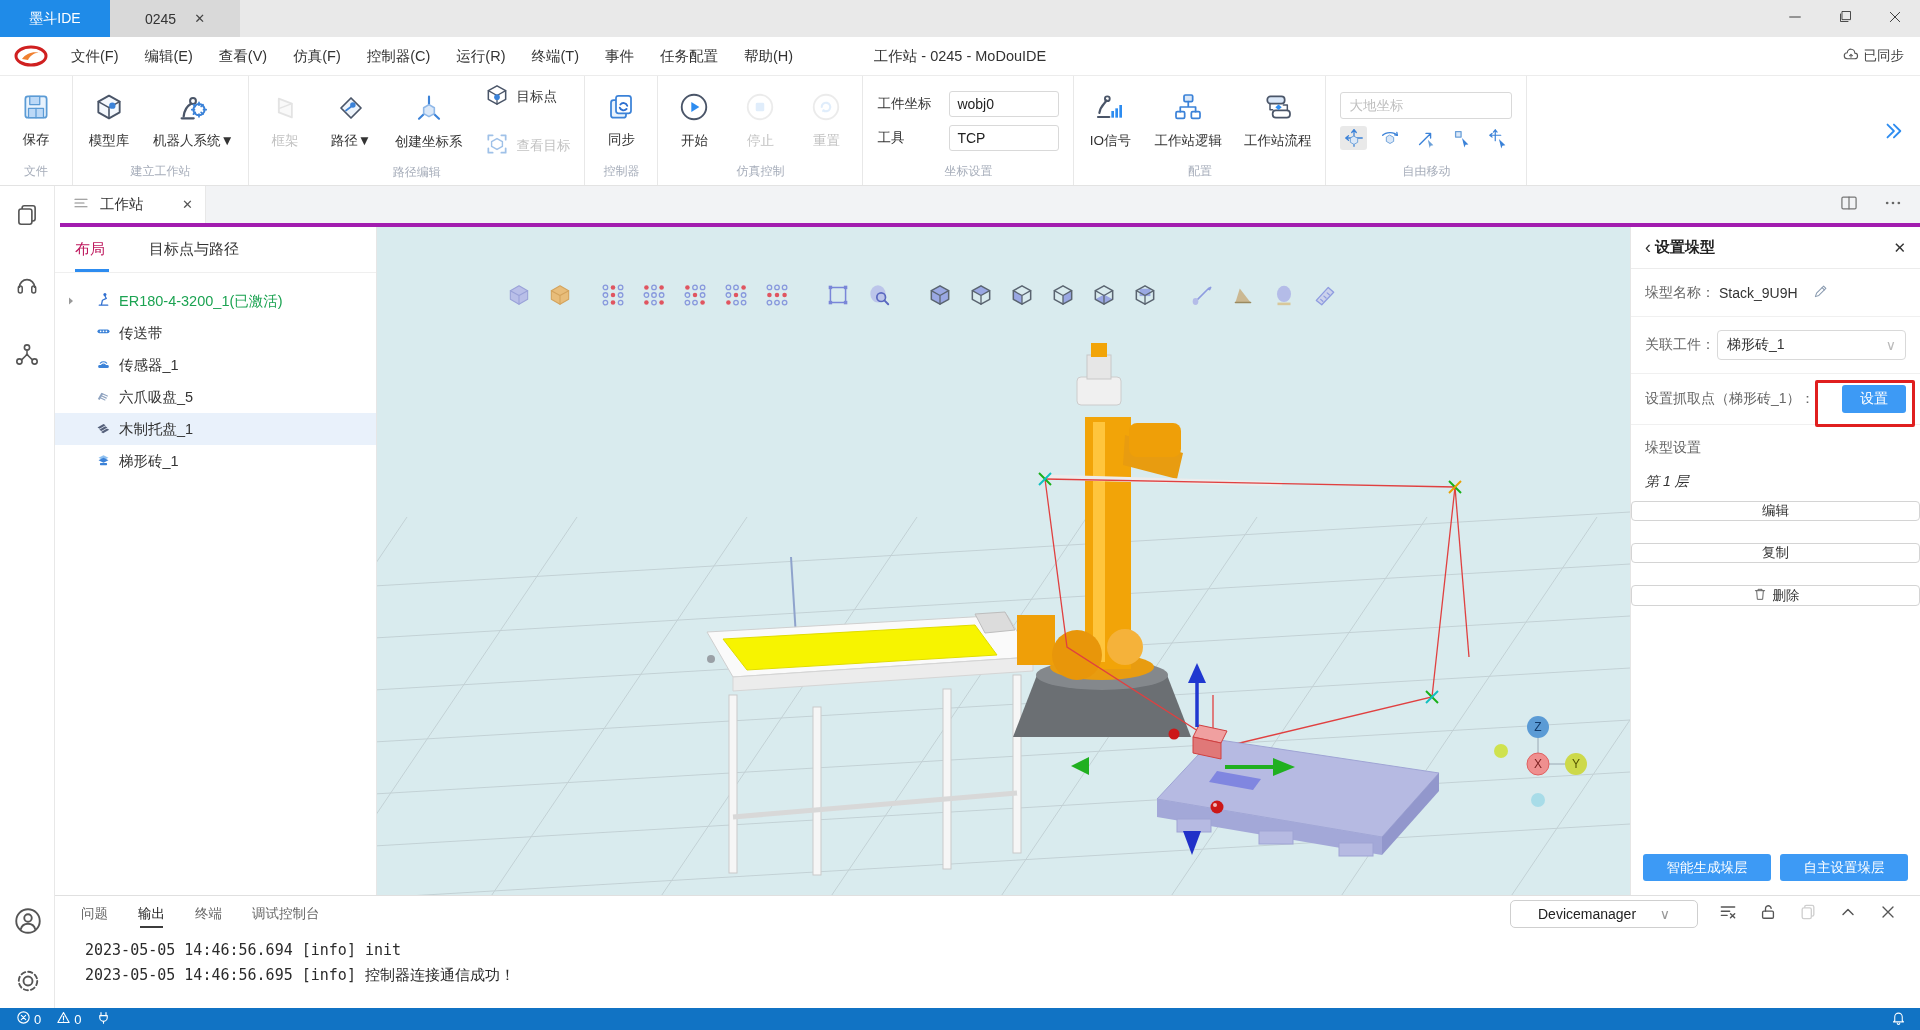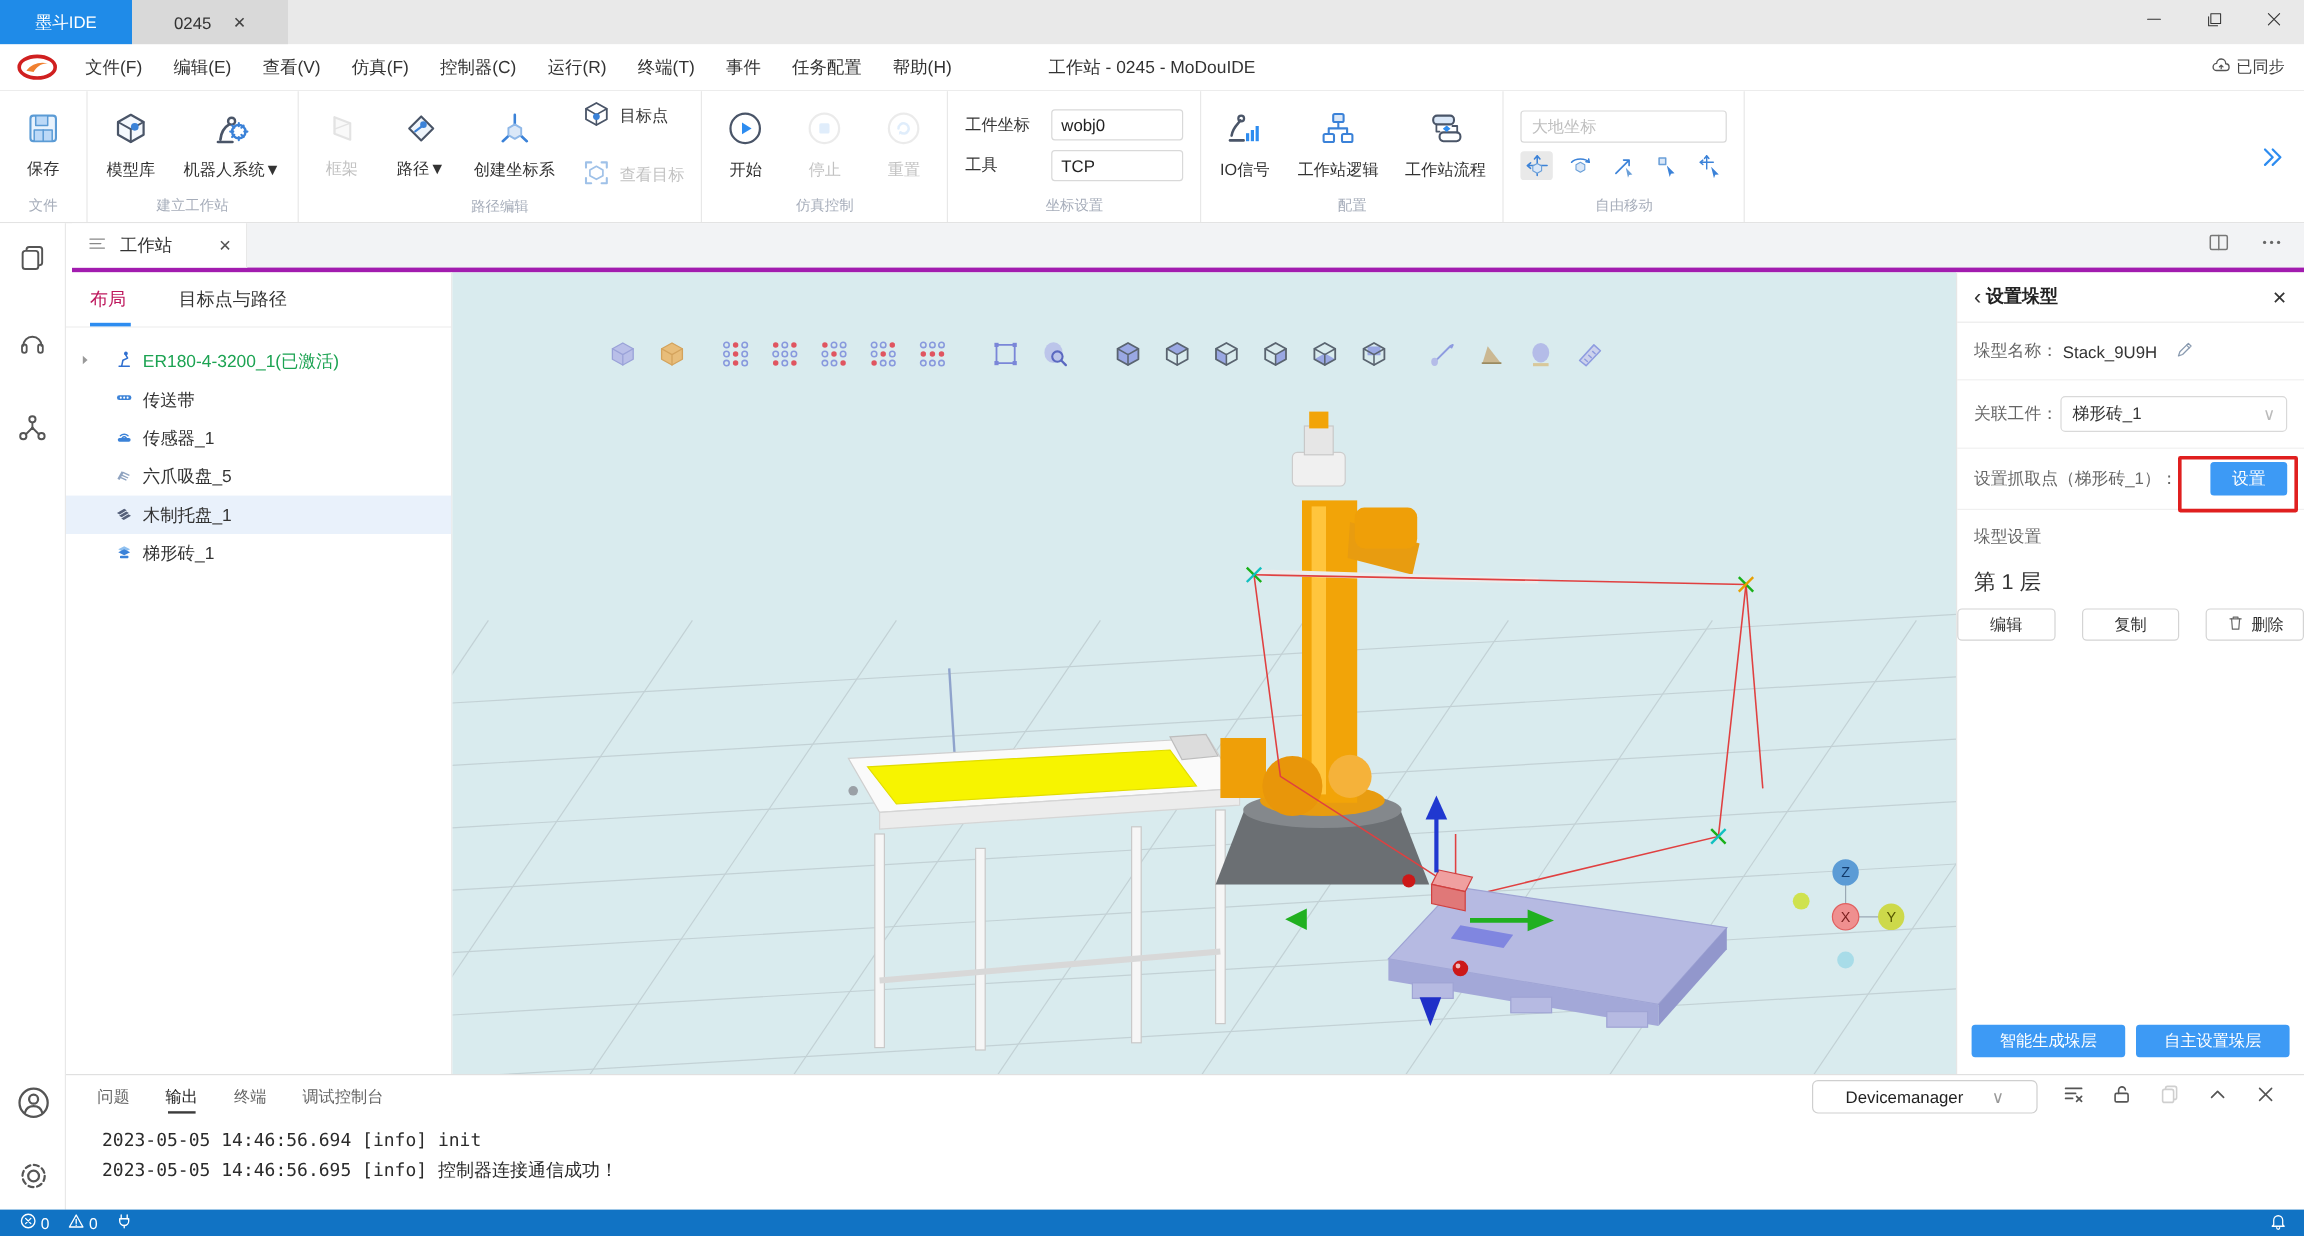--- a/index.html
+++ b/index.html
@@ -82,22 +82,22 @@
   .rp-header .x { margin-left:auto; font-weight:normal; color:#333; font-size:15px; }
   .rp-row { padding:13px 14px; border-bottom:1px solid #f0f0f0; font-size:14px; color:#666; display:flex; align-items:center; }
   .rp-row .val { color:#333; margin-left:4px; }
   .rp-select { margin-left:2px; flex:1; height:30px; border:1px solid #d9d9d9; border-radius:4px; display:flex; align-items:center; padding:0 9px; color:#333; }
   .rp-select .chev { margin-left:auto; color:#bbb; }
   .rp-grab { position:relative; padding:16px 14px; border-bottom:1px solid #f0f0f0; font-size:14px; color:#666; display:flex; align-items:center; }
   .btn-blue { background:#3d9af5; color:#fff; border:none; border-radius:3px; font-size:14px; font-family:inherit; }
   .grab-btn { position:absolute; right:14px; width:64px; height:28px; }
   .red-outline { position:absolute; right:5px; top:6px; width:100px; height:47px; border:3px solid #e01f1f; border-radius:2px; pointer-events:none; }
   .rp-section { padding:14px 14px 4px; font-size:14px; color:#666; }
-  .rp-layer { padding:12px 14px 0; font-size:18px; color:#333; }
-  .layer-btns { display:flex; gap:22px; padding:10px 0; }
+  .rp-layer { padding:12px 14px 0; font-size:14px; color:#333;font-style:italic; }
+  .layer-btns { display:flex; gap:22px; padding:10px 0;flex-direction:column; }
   .btn-ghost { flex:1; height:27px; background:#fff; border:1px solid #d4d4d4; border-radius:4px; font-size:13.5px; color:#333; font-family:inherit; display:flex; align-items:center; justify-content:center; gap:5px; }
   .rp-bottom { margin-top:auto; display:flex; justify-content:space-between; padding:0 12px 14px; }
   .rp-bottom .btn-blue { width:128px; height:27px; font-size:13.5px; }
 
   
   .console { left:55px; top:895px; width:1865px; height:113px; background:#fff; border-top:1px solid #e0e0e0; }
   .con-bar { display:flex; align-items:center; height:36px; padding:0 22px 0 26px; }
   .con-tab { font-size:13.5px; color:#666; margin-right:30px; height:100%; display:flex; align-items:center; position:relative; }
   .con-tab.active { color:#222; }
   .con-tab.active::after { content:""; position:absolute; left:2px; right:2px; bottom:4px; height:2px; background:#3c3c3c; }
@@ -246,20 +246,33 @@
             <div class="tb-srow disabled">
               <span><svg width="26" height="26" viewBox="0 0 24 24" fill="none" stroke-linecap="round" stroke-linejoin="round">
                   <path d="M4 8V4h4M16 4h4v4M20 16v4h-4M8 20H4v-4" stroke="#9fc1e8" stroke-width="1.6"></path>
                   <path d="M12 7l5 2.8v4.4L12 17l-5-2.8V9.8z" stroke="#9fc1e8" fill="none" stroke-width="1.3"></path>
                 </svg></span>
               <span>查看目标</span>
             </div>
           </div>
         </div>
         <div class="tb-glabel">路径编辑</div>
+      </div>
+      <div class="tb-group">
+        <div class="tb-items">
+          <div class="tb-item">
+            <span><svg width="30" height="30" viewBox="0 0 24 24" fill="none" stroke-linecap="round" stroke-linejoin="round">
+                <rect x="4" y="6.5" width="12" height="14" rx="2" fill="#e9f3fd" stroke="#3b82d8" stroke-width="1.4"></rect>
+                <rect x="8" y="3" width="12" height="14" rx="2" fill="#ffffff" stroke="#3b82d8" stroke-width="1.4"></rect>
+                <path d="M11.5 10a3.2 3.2 0 0 1 5.5 1M16.5 13.5a3.2 3.2 0 0 1-5.5-1" stroke="#2d6fd0" stroke-width="1.5"></path>
+              </svg></span>
+            <span class="lbl">同步</span>
+          </div>
+        </div>
+        <div class="tb-glabel">控制器</div>
       </div>
       <div class="tb-group">
         <div class="tb-items">
           <div class="tb-item">
             <span><svg width="32" height="32" viewBox="0 0 24 24" fill="none" stroke-linecap="round" stroke-linejoin="round">
                 <circle cx="12" cy="12" r="9.2" stroke="#4a5568" stroke-width="1.4"></circle>
                 <path d="M10 8.3v7.4L16 12z" fill="#2d8cf0"></path>
               </svg></span>
             <span class="lbl">开始</span>
           </div>

